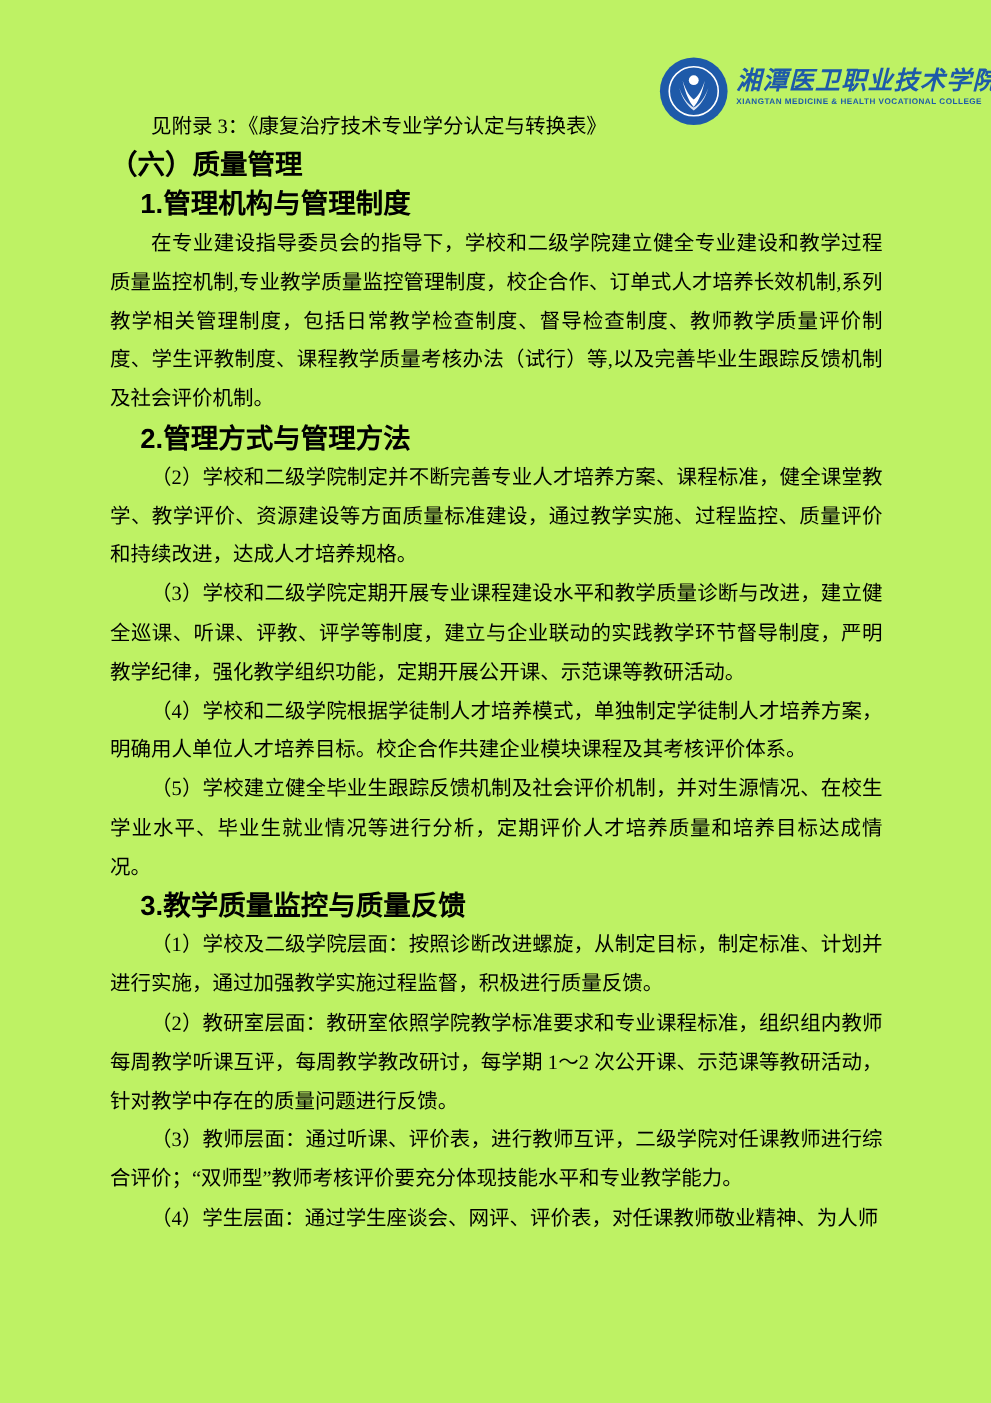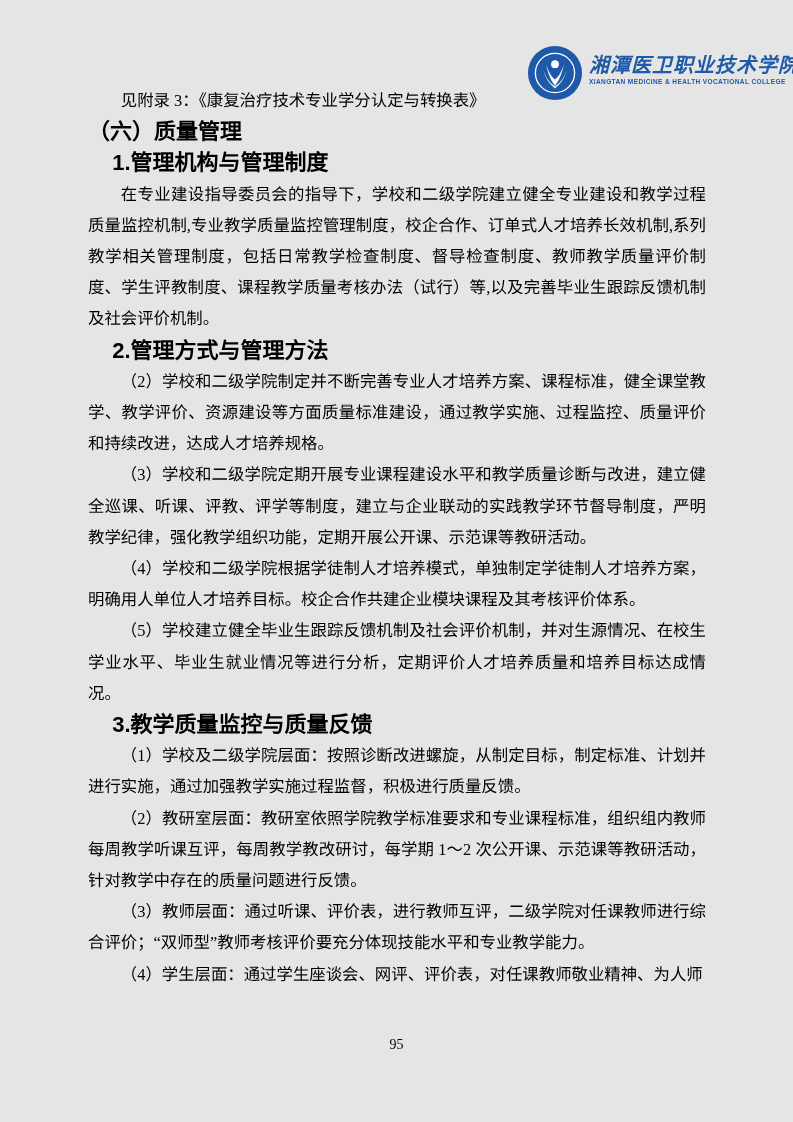--- a/index.html
+++ b/index.html
@@ -9,21 +9,21 @@
     height: 1122px;
     position: relative;
     font-family: "Liberation Serif", "DejaVu Serif", serif;
     color: #000;
     overflow: hidden;
   }
   .page {
     position: relative;
     width: 793px;
     height: 1122px;
-    background: #e5e5e5;
+    background: #bef264;
   }
   
   .logo-block {
     position: absolute;
     left: 527px;
     top: 45px;
     display: flex;
     align-items: flex-start;
   }
   .emblem {
@@ -111,15 +111,14 @@
       <div class="blk p">（3）学校和二级学院定期开展专业课程建设水平和教学质量诊断与改进，建立健全巡课、听课、评教、评学等制度，建立与企业联动的实践教学环节督导制度，严明教学纪律，强化教学组织功能，定期开展公开课、示范课等教研活动。</div>
       <div class="blk p">（4）学校和二级学院根据学徒制人才培养模式，单独制定学徒制人才培养方案，明确用人单位人才培养目标。校企合作共建企业模块课程及其考核评价体系。</div>
       <div class="blk p">（5）学校建立健全毕业生跟踪反馈机制及社会评价机制，并对生源情况、在校生学业水平、毕业生就业情况等进行分析，定期评价人才培养质量和培养目标达成情况。</div>
       <div class="blk h2">3.教学质量监控与质量反馈</div>
       <div class="blk p">（1）学校及二级学院层面：按照诊断改进螺旋，从制定目标，制定标准、计划并进行实施，通过加强教学实施过程监督，积极进行质量反馈。</div>
       <div class="blk p">（2）教研室层面：教研室依照学院教学标准要求和专业课程标准，组织组内教师每周教学听课互评，每周教学教改研讨，每学期 1～2 次公开课、示范课等教研活动，针对教学中存在的质量问题进行反馈。</div>
       <div class="blk p">（3）教师层面：通过听课、评价表，进行教师互评，二级学院对任课教师进行综合评价；“双师型”教师考核评价要充分体现技能水平和专业教学能力。</div>
       <div class="blk p">（4）学生层面：通过学生座谈会、网评、评价表，对任课教师敬业精神、为人师</div>
     </div>
 
-  <div class="page-number">95</div>
 
 </div>
 
 </body></html>

